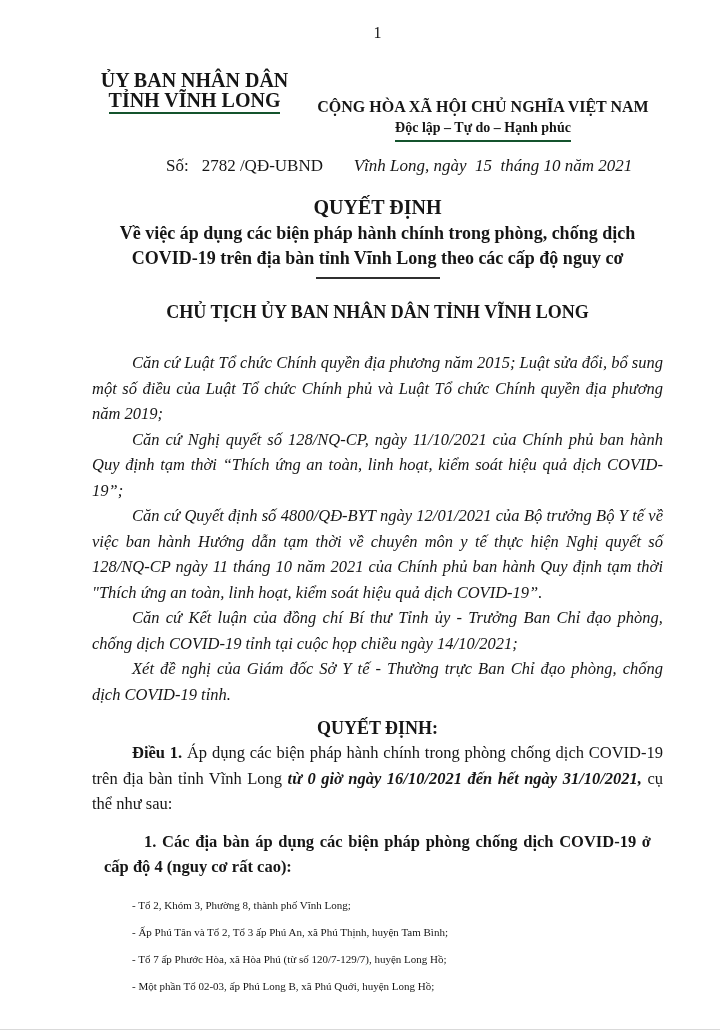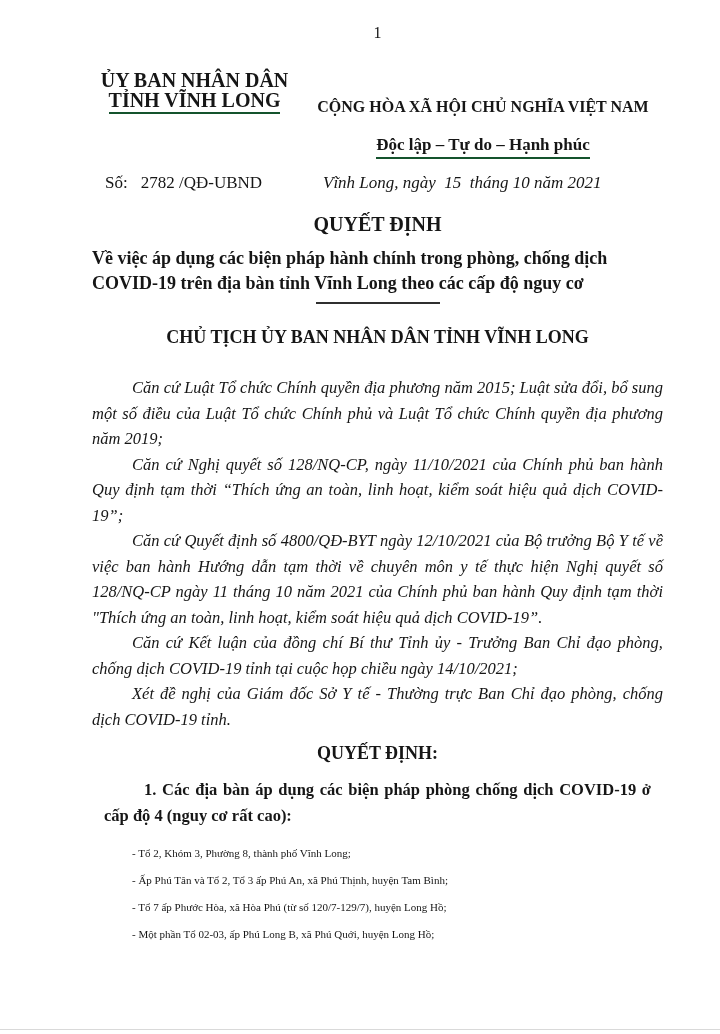--- a/index.html
+++ b/index.html
@@ -52,54 +52,56 @@
     font-size: 16px;
     line-height: 20px;
     margin-top: 27px;
   }
   .u-blue {
     display: inline-block;
     border-bottom: 2px solid #14532d;
     padding-bottom: 2px;
   }
   .header-right .motto {
-    font-size: 17px;
+    font-size: 14px;
     line-height: 20px;
-    margin-top: 18px;
+    margin-top: 1px;
   }
   .num-date-row {
     display: flex;
     margin-top: 13px;
     font-size: 17px;
     line-height: 22px;
   }
   .doc-number {
     width: 218px;
     flex: none;
     padding-left: 13px;
+    text-align: right;
   }
   .doc-number .val { margin-left: 13px; }
   .place-date {
     flex: 1;
-    text-align: left;
+    text-align: center;
     font-style: italic;
     white-space: pre-wrap;
   }
   .title {
     text-align: center;
     font-weight: bold;
     font-size: 20px;
     line-height: 24px;
     margin-top: 18px;
   }
   .subtitle {
+    text-align: center;
     font-weight: bold;
     font-size: 18px;
     line-height: 25px;
-    margin-top: 10px;
+    margin-top: 2px;
   }
   .title-divider {
     width: 124px;
     height: 2px;
     background: #2f2f2f;
     margin: 6px auto 0 auto;
   }
   .authority {
     text-align: center;
     font-weight: bold;
@@ -184,26 +186,27 @@
       <div>Về việc áp dụng các biện pháp hành chính trong phòng, chống dịch</div>
       <div>COVID-19 trên địa bàn tỉnh Vĩnh Long theo các cấp độ nguy cơ</div>
     </div>
     <div class="title-divider"></div>
 
     <div class="authority">CHỦ TỊCH ỦY BAN NHÂN DÂN TỈNH VĨNH LONG</div>
 
     <div class="bodytext">
       <p class="para italic">Căn cứ Luật Tổ chức Chính quyền địa phương năm 2015; Luật sửa đổi, bổ sung một số điều của Luật Tổ chức Chính phủ và Luật Tổ chức Chính quyền địa phương năm 2019;</p>
       <p class="para italic">Căn cứ Nghị quyết số 128/NQ-CP, ngày 11/10/2021 của Chính phủ ban hành Quy định tạm thời “Thích ứng an toàn, linh hoạt, kiểm soát hiệu quả dịch COVID-19”;</p>
-      <p class="para italic">Căn cứ Quyết định số 4800/QĐ-BYT ngày 12/10/2021 của Bộ trưởng Bộ Y tế về việc ban hành Hướng dẫn tạm thời về chuyên môn y tế thực hiện Nghị quyết số 128/NQ-CP ngày 11 tháng 10 năm 2021 của Chính phủ ban hành Quy định tạm thời "Thích ứng an toàn, linh hoạt, kiểm soát hiệu quả dịch COVID-19”.</p>
+      <p class="para italic">Căn cứ Quyết định số 4800/QĐ-BYT ngày 12/01/2021 của Bộ trưởng Bộ Y tế về việc ban hành Hướng dẫn tạm thời về chuyên môn y tế thực hiện Nghị quyết số 128/NQ-CP ngày 11 tháng 10 năm 2021 của Chính phủ ban hành Quy định tạm thời "Thích ứng an toàn, linh hoạt, kiểm soát hiệu quả dịch COVID-19”.</p>
       <p class="para italic">Căn cứ Kết luận của đồng chí Bí thư Tỉnh ủy - Trưởng Ban Chỉ đạo phòng, chống dịch COVID-19 tỉnh tại cuộc họp chiều ngày 14/10/2021;</p>
       <p class="para italic">Xét đề nghị của Giám đốc Sở Y tế - Thường trực Ban Chỉ đạo phòng, chống dịch COVID-19 tỉnh.</p>
 
       <div class="decision-heading">QUYẾT ĐỊNH:</div>
 
+      <p class="para article"><span class="label">Điều 1.</span><span> Áp dụng các biện pháp hành chính trong phòng chống dịch COVID-19 trên địa bàn tỉnh Vĩnh Long </span><span class="emph">từ 0 giờ ngày 16/10/2021 đến hết ngày 31/10/2021,</span><span> cụ thể như sau:</span></p>
 
       <p class="section-heading">1. Các địa bàn áp dụng các biện pháp phòng chống dịch COVID-19 ở cấp độ 4 (nguy cơ rất cao):</p>
 
       <ul class="area-list">
         <li>- Tổ 2, Khóm 3, Phường 8, thành phố Vĩnh Long;</li>
         <li>- Ấp Phú Tân và Tổ 2, Tổ 3 ấp Phú An, xã Phú Thịnh, huyện Tam Bình;</li>
         <li>- Tổ 7 ấp Phước Hòa, xã Hòa Phú (từ số 120/7-129/7), huyện Long Hồ;</li>
         <li>- Một phần Tổ 02-03, ấp Phú Long B, xã Phú Quới, huyện Long Hồ;</li>
       </ul>
     </div>

